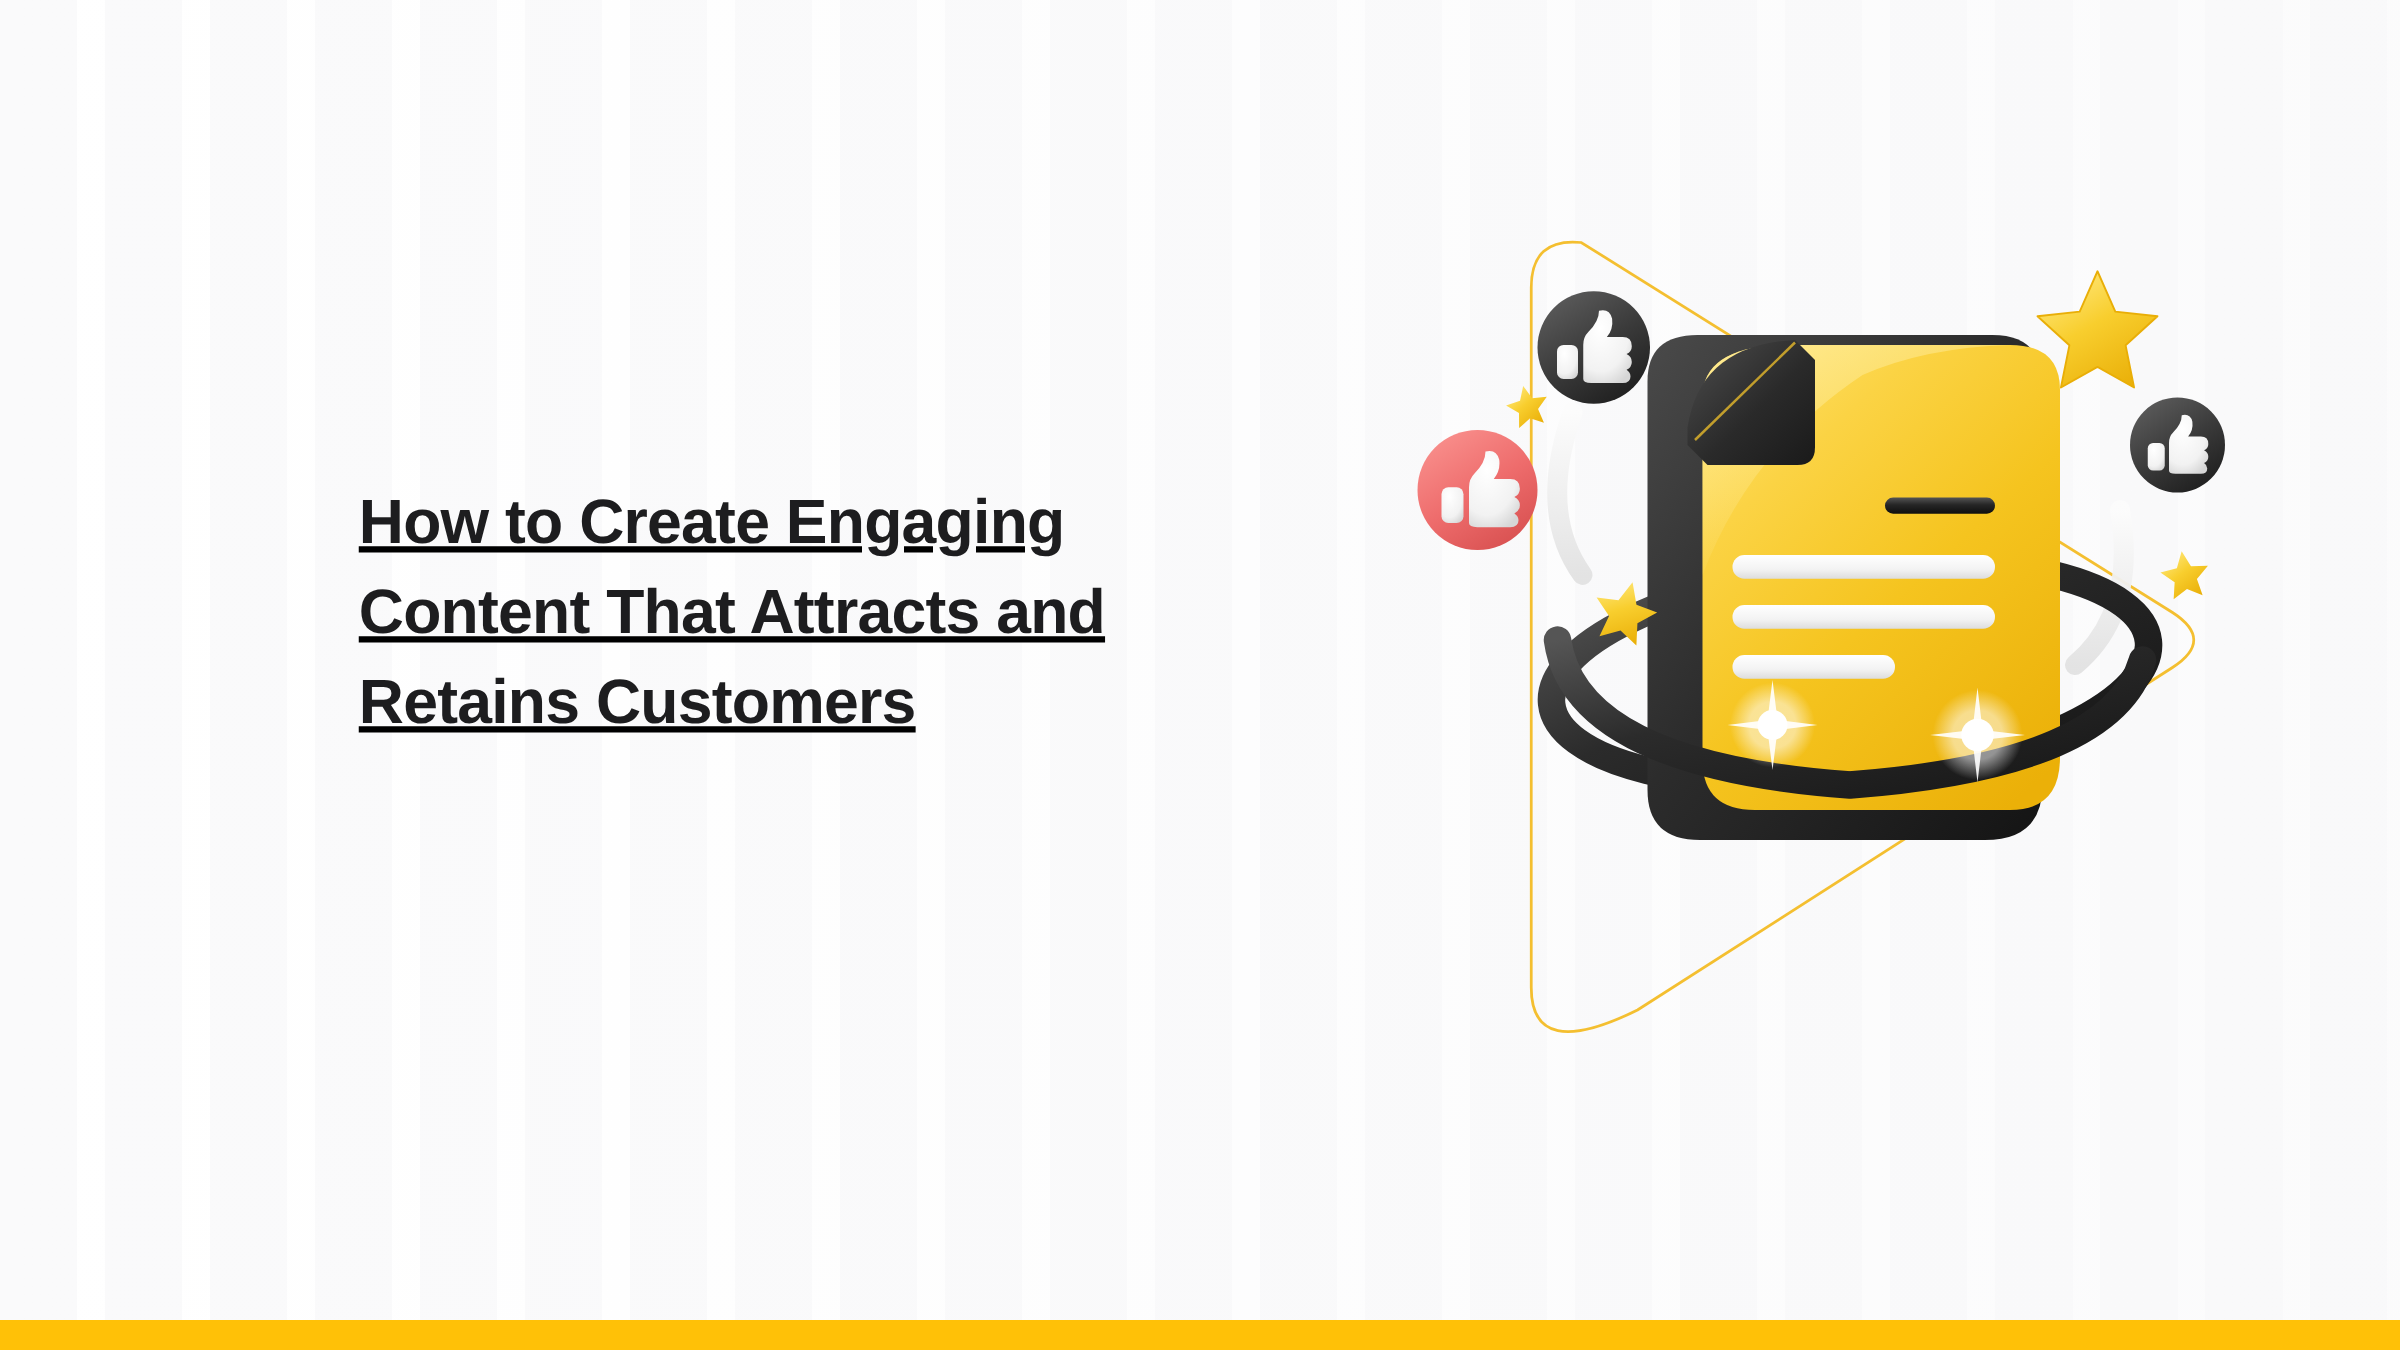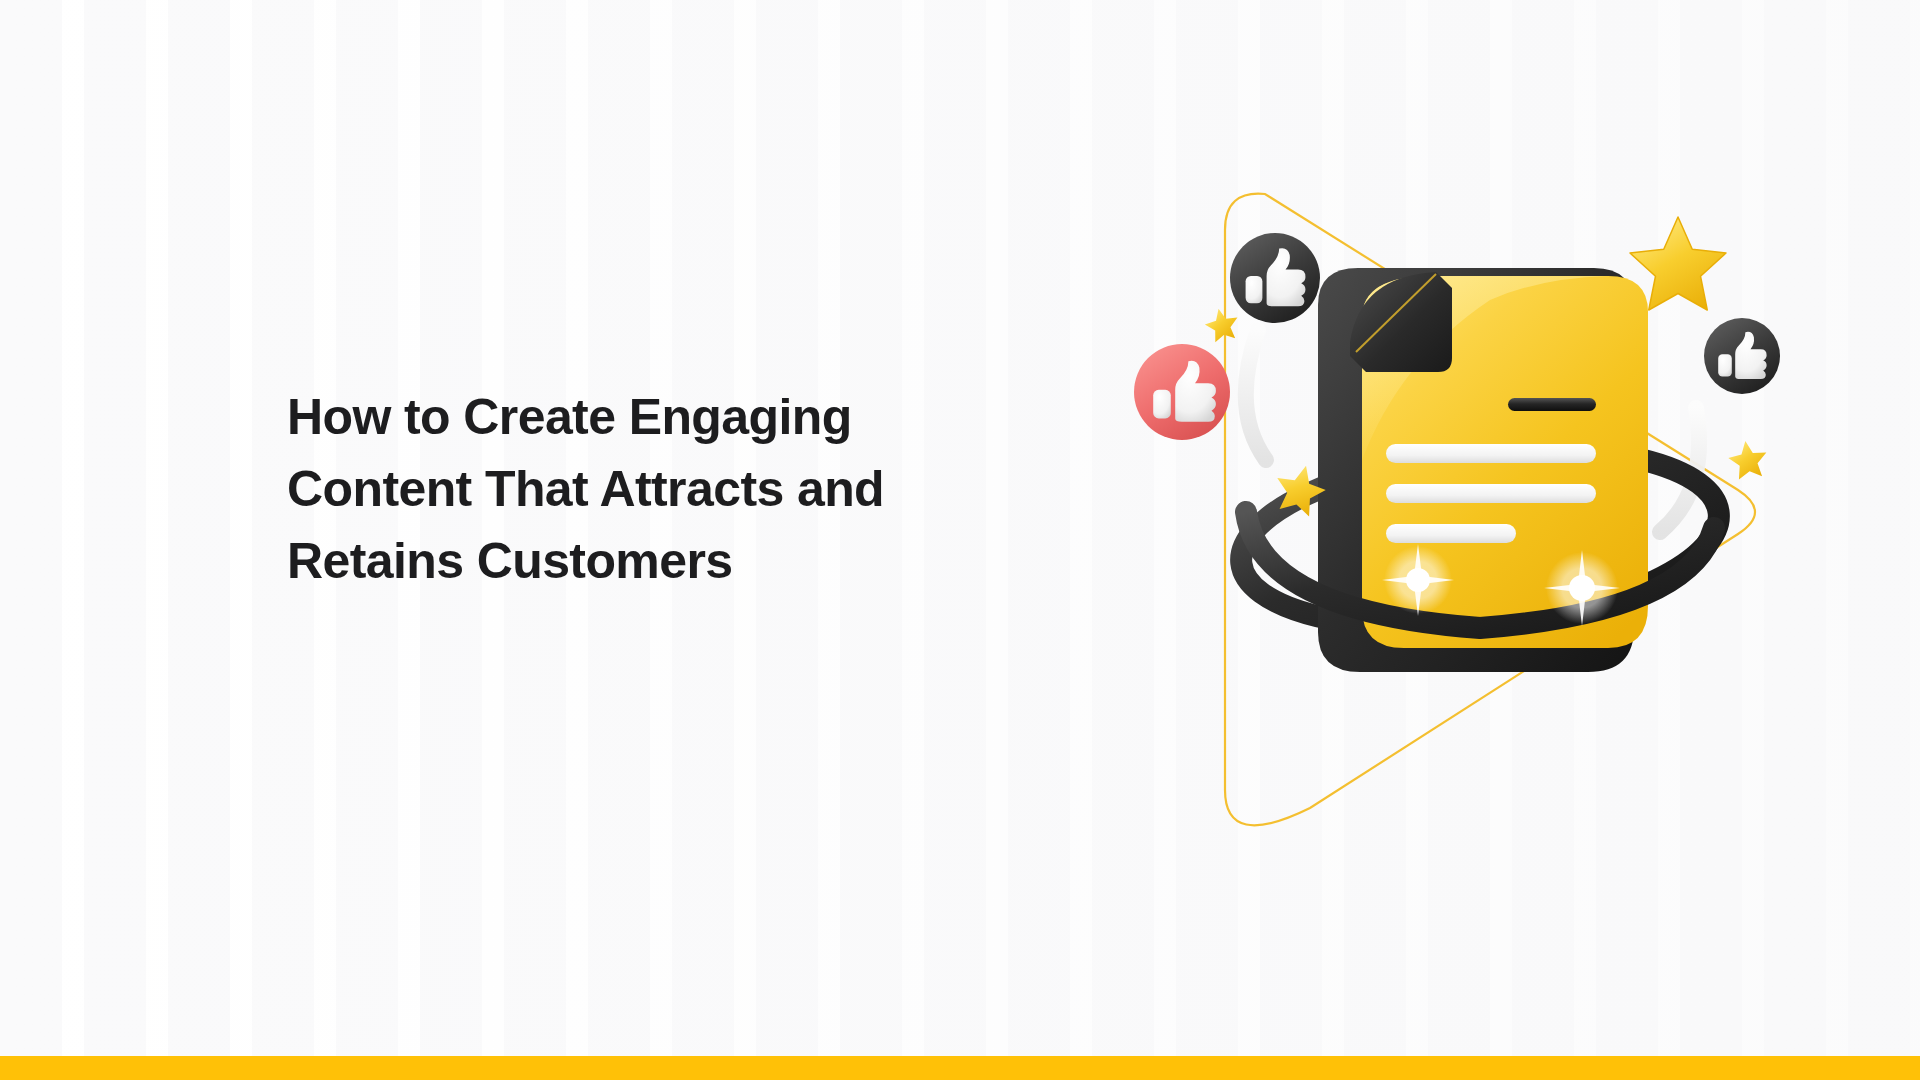--- a/index.html
+++ b/index.html
@@ -41,20 +41,21 @@
 
   
   .headline-block {
     position: absolute;
     left: 245px;
     top: 365px;
     width: 820px;
     z-index: 5;
     display: flex;
     align-items: flex-end;
+    text-decoration: underline;
   }
   .accent-bar {
     width: 7px;
     min-width: 7px;
     background: #FBBA08;
     border-radius: 1px;
   }
   .headline-text {
     padding-left: 35px;
     padding-top: 16px;

